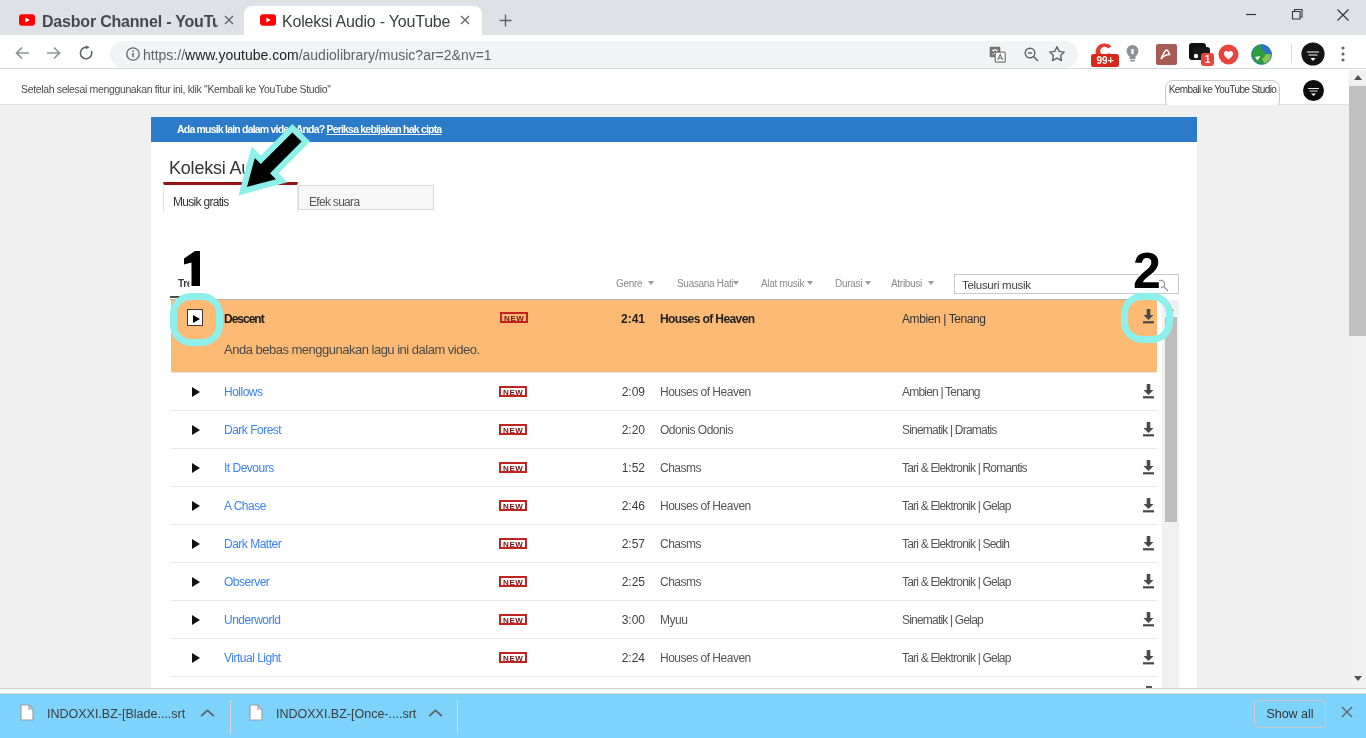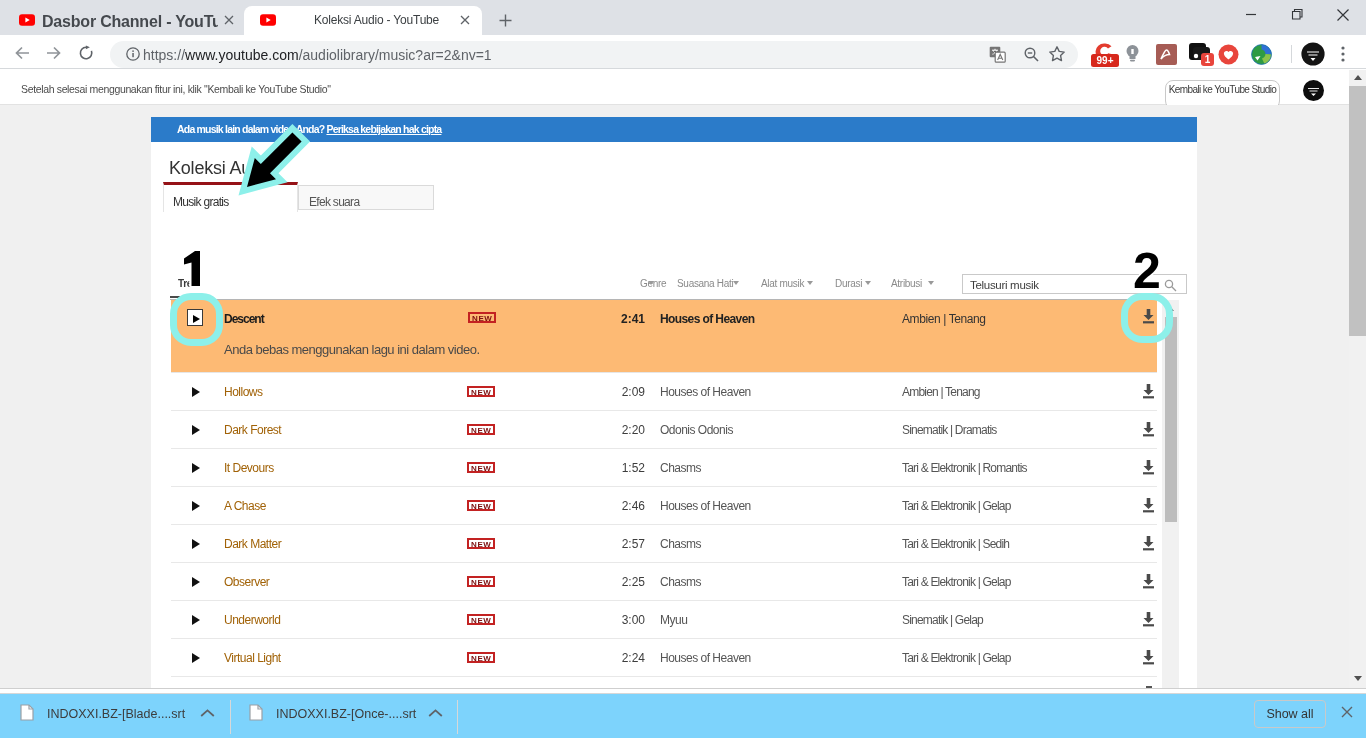--- a/index.html
+++ b/index.html
@@ -3,21 +3,21 @@
 <meta charset="utf-8">
 <style>
   * { margin:0; padding:0; box-sizing:border-box; }
   html,body { width:1366px; height:738px; overflow:hidden; font-family:"Liberation Sans",sans-serif; background:#fff; }
   .abs { position:absolute; }
   
   #tabstrip { left:0; top:0; width:1366px; height:35px; background:#dee1e6; }
   #tab1 { left:0; top:6px; width:244px; height:29px; }
   #tab1 .ttl { position:absolute; left:42px; top:7px; width:176px; height:16px; overflow:hidden; font-size:16px; color:#45494e; letter-spacing:-0.2px; white-space:nowrap;font-weight:bold; }
   #tabact { left:244px; top:6px; width:238px; height:29px; background:#fff; border-radius:8px 8px 0 0; }
-  #tabact .ttl { position:absolute; left:38px; top:7px; font-size:12px; color:#3c4043; letter-spacing:-0.2px; white-space:nowrap;margin-left:32px; }
+  #tabact .ttl { position:absolute; left:38px; top:7px; font-size:16px; color:#3c4043; letter-spacing:-0.2px; white-space:nowrap; }
   
   #toolbar { left:0; top:35px; width:1366px; height:34px; background:#fff; border-bottom:1px solid #d6d9dc; }
   #omni { left:110px; top:41px; width:968px; height:27px; background:#f1f3f4; border-radius:14px; }
   #urltxt { left:143px; top:47px; font-size:14px; color:#5f6368; letter-spacing:0; white-space:nowrap; }
   #urltxt b { color:#202124; font-weight:normal; }
   
   #phead { left:0; top:70px; width:1349px; height:35px; background:#fff; border-bottom:1px solid #e2e2e2; }
   #phead .msg { position:absolute; left:21px; top:13px; font-size:10.5px; color:#4c4c4c; letter-spacing:-0.35px; }
   #pbtn { left:1165px; top:80px; width:115px; height:29px; border:1px solid #c9c9c9; border-radius:8px; background:#fff; font-size:10px; color:#3a3a3a; text-align:center; line-height:17px; letter-spacing:-0.6px; white-space:nowrap; }
   
@@ -25,30 +25,30 @@
   #card { left:151px; top:12px; width:1046px; height:571px; background:#fff; }
   #banner { left:0; top:0; width:1046px; height:25px; background:#2b7bc9; color:#fff; font-size:10.5px; font-weight:bold; line-height:25px; letter-spacing:-0.8px; }
   #banner span { margin-left:26px; }
   #h1 { left:18px; top:41px; font-size:18px; color:#333; letter-spacing:-0.2px; }
   #tabA { left:12px; top:65px; width:135px; height:30px; background:#fff; border-top:3px solid #951217; border-left:1px solid #e5e5e5; border-right:1px solid #e5e5e5; font-size:12px; color:#333; }
   #tabA span { position:absolute; left:9px; top:10px; letter-spacing:-0.7px; }
   #tabB { left:147px; top:68px; width:136px; height:25px; background:#f8f8f8; border:1px solid #dadada; font-size:12px; color:#555;text-decoration:underline; }
   #tabB span { position:absolute; left:10px; top:9px; letter-spacing:-0.7px; }
   #subt { left:18.5px; top:116px; font-size:13.5px; color:#666; letter-spacing:-0.05px; }
   .hcol { position:absolute; top:161px; font-size:10px; color:#8a8a8a; letter-spacing:-0.3px; }
-  #search { left:803px; top:157px; width:225px; height:20px; border:1px solid #c9c9c9; background:#fff;margin-left:8px; }
+  #search { left:803px; top:157px; width:225px; height:20px; border:1px solid #c9c9c9; background:#fff; }
   #search span { position:absolute; left:7px; top:4px; font-size:11.5px; color:#3d3d3d; letter-spacing:-0.3px; }
   
   .row { position:absolute; left:20px; width:986px; height:38px; border-bottom:1px solid #e8e8e8; background:#fff; }
-  .row .t { position:absolute; left:53px; top:12px; font-size:12px; color:#a16207; letter-spacing:-0.5px; }
+  .row .t { position:absolute; left:53px; top:12px; font-size:12px; color:#3b82f6; letter-spacing:-0.5px; }
   .row .nb { position:absolute; left:296px; top:8px; }
   .row .d { position:absolute; left:404px; width:70px; top:12px; font-size:12px; color:#3d3d3d; text-align:right; }
   .row .a { position:absolute; left:489px; top:12px; font-size:12px; color:#555; letter-spacing:-0.5px; }
   .row .m { position:absolute; left:731px; top:12px; font-size:12px; color:#555; letter-spacing:-0.8px; }
-  .nb { display:inline-block; border:2px solid #c32222; color:#7d1010; font-weight:bold; font-size:8px; letter-spacing:0.6px; padding:0 2px; line-height:8px; height:11px; padding-top:1px; }
+  .nb { display:inline-block; border:2px solid #c32222; color:#7d1010; font-weight:bold; font-size:8px; letter-spacing:0.6px; padding:0 2px; line-height:8px; height:11px; padding-top:1px;margin-left:32px; }
   .ptri { position:absolute; left:21px; top:14px; width:0; height:0; border-left:8px solid #111; border-top:5px solid transparent; border-bottom:5px solid transparent; }
   .dl { position:absolute; left:971px; }
   .harr { position:absolute; top:164px; width:0; height:0; border-top:4px solid #999; border-left:3.5px solid transparent; border-right:3.5px solid transparent; }
   
   #dlbar { left:0; top:693px; width:1366px; height:54px; background:#7dd3fc; border-top:1px solid #d7d7d7;text-decoration:underline; }
   .dltxt { position:absolute; top:12.5px; font-size:12.5px; color:#3c3c3c; letter-spacing:0; }
   .vsep { position:absolute; top:6px; width:1px; height:34px; background:#d8d8d8; }
   #showall { position:absolute; left:1254px; top:6px; width:72px; height:28px; border:1px solid #c9c9c9; border-radius:4px; font-size:12.5px; color:#333; text-align:center; line-height:26px; letter-spacing:0; }
   
   .ring { position:absolute; border:7px solid #8df0ea; border-radius:21px; }
@@ -79,21 +79,21 @@
   <div class="abs" id="card">
     <div class="abs" id="banner"><span>Ada musik lain dalam video Anda? <u>Periksa kebijakan hak cipta</u></span></div>
     <div class="abs" id="h1">Koleksi Audio</div>
     <div class="abs" id="tabA">
         <span>Musik gratis</span>
       </div>
     <div class="abs" id="tabB">
         <span>Efek suara</span>
       </div>
     <div class="hcol" style="left:27px;font-weight:bold;color:#3a3a3a;">Trek</div>
-    <div class="hcol" style="left:489px;">Genre</div>
+    <div class="hcol" style="left:465px;">Genre</div>
     <div class="hcol" style="left:526px;">Suasana Hati</div>
     <div class="hcol" style="left:610px;">Alat musik</div>
     <div class="hcol" style="left:684px;">Durasi</div>
     <div class="hcol" style="left:740px;">Atribusi</div>
     <div class="harr" style="left:497px;"></div>
     <div class="harr" style="left:582px;"></div>
     <div class="harr" style="left:656px;"></div>
     <div class="harr" style="left:714px;"></div>
     <div class="harr" style="left:777px;"></div>
     <div class="abs" id="search">

